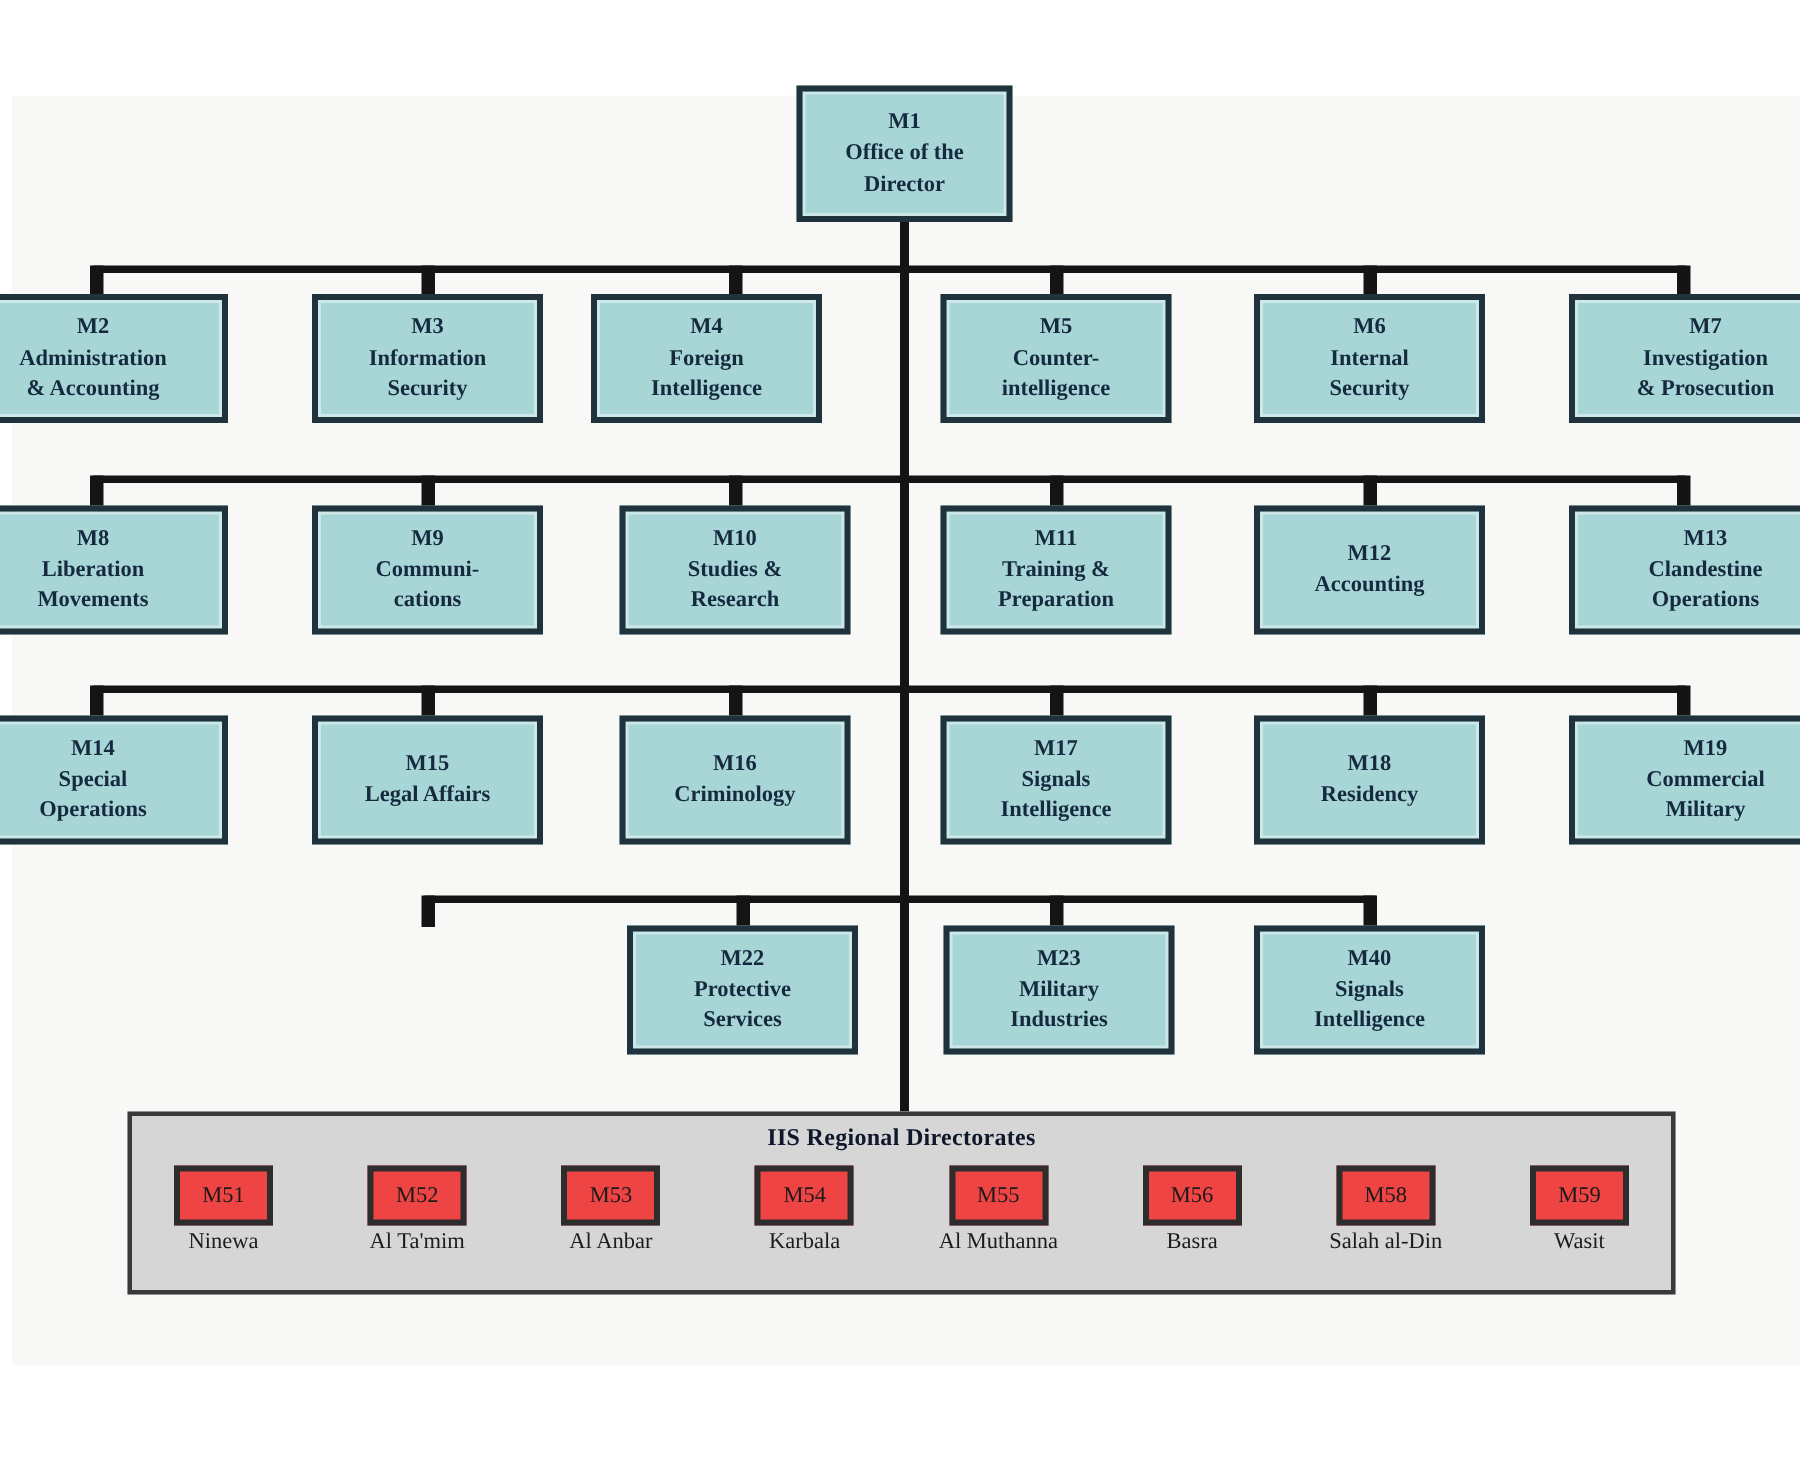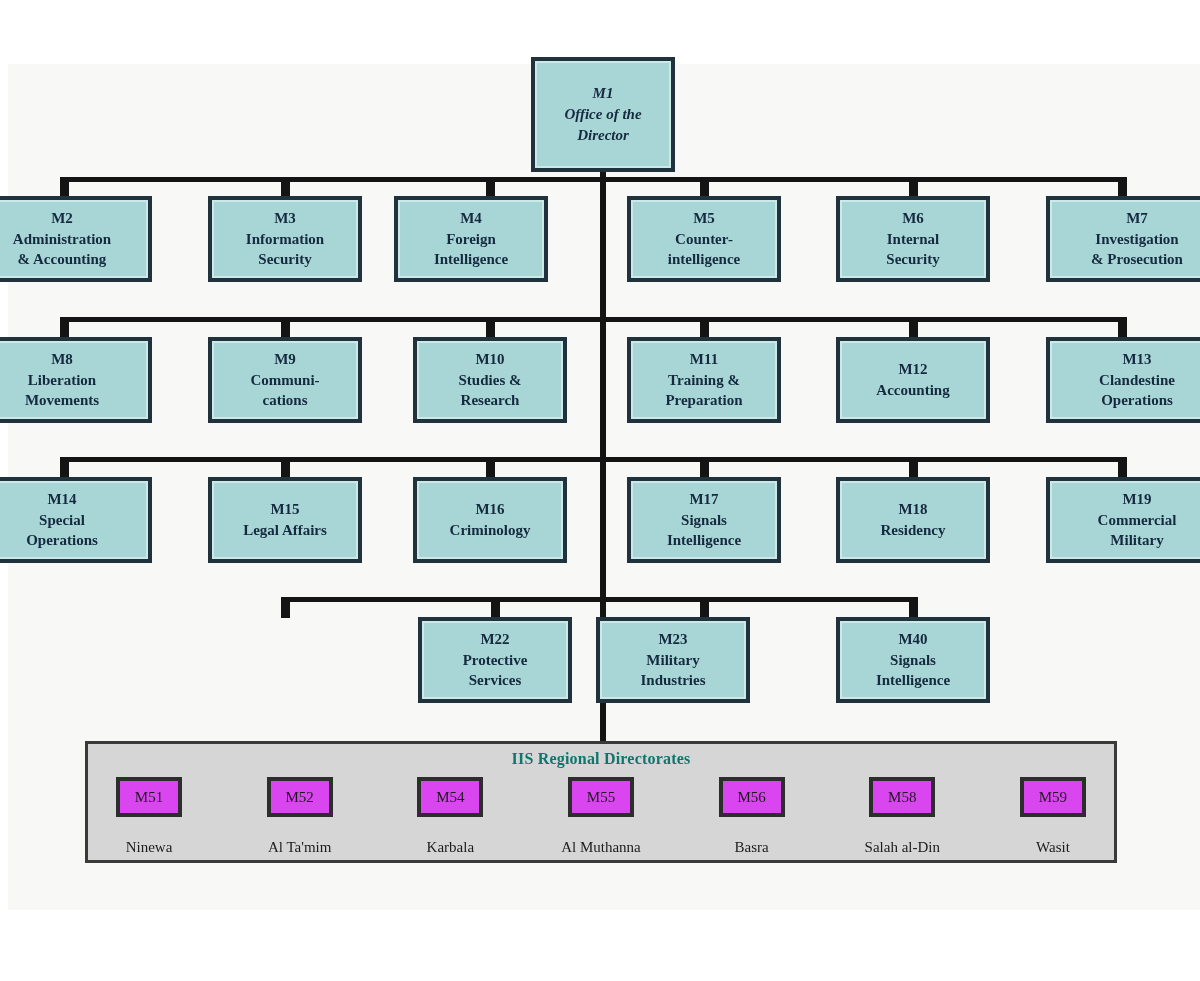--- a/index.html
+++ b/index.html
@@ -9,33 +9,33 @@
   
   .line{position:absolute;background:#141414;}
   
   .obox{position:absolute;width:154px;height:86px;background:#a8d6d6;
         border:4px solid #20323c;box-sizing:border-box;
         box-shadow:inset 0 0 0 2px #cde8e8;
         display:flex;flex-direction:column;justify-content:center;align-items:center;
         text-align:center;color:#15293f;font-weight:bold;font-size:15px;line-height:1.38;}
   .obox.cut-left{left:-28px;width:180px;}
   .obox.cut-right{left:1046px;width:182px;}
-  .obox.root{left:531px;top:57px;width:144px;height:115px;font-style:italic;}
+  .obox.root{left:531px;top:57px;width:144px;height:91px;}
   .r1{top:196px}.r2{top:337px}.r3{top:477px}.r4{top:617px}
   
   .regional{position:absolute;left:85px;top:741px;width:1032px;height:122px;
             background:#d6d6d6;border:3px solid #3a3a3a;box-sizing:border-box;}
-  .regional-title{text-align:center;font-weight:bold;font-size:16px;color:#0f766e;
+  .regional-title{text-align:center;font-weight:bold;font-size:16px;color:#0f172a;
                   padding-top:6px;letter-spacing:.2px;}
   .regional-row{display:flex;justify-content:space-between;padding:9px 18px 0 18px;}
   .rcell{display:flex;flex-direction:column;align-items:center;width:86px;}
-  .rbox{width:66px;height:40px;background:#d946ef;border:4px solid #2d2d2d;
+  .rbox{width:66px;height:40px;background:#ef4444;border:4px solid #2d2d2d;
         box-sizing:border-box;display:flex;align-items:center;justify-content:center;
         font-size:15px;color:#1a1a1a;}
-  .rlabel{margin-top:22px;font-size:15px;color:#1c1c1c;white-space:nowrap;}
+  .rlabel{margin-top:3px;font-size:15px;color:#1c1c1c;white-space:nowrap;}
 </style>
 </head>
 <body>
 
 <div class="page">
   <div class="panel"></div>
 
   <div class="line" style="left:600px;top:146px;width:6px;height:595px"></div>
   <div class="line" style="left:62px;top:177px;width:1062px;height:5px"></div>
   <div class="line" style="left:62px;top:317px;width:1062px;height:5px"></div>
@@ -161,21 +161,21 @@
     <div>M19</div>
     <div>Commercial</div>
     <div>Military</div>
   </div>
 
   <div class="obox r4" style="left:418px">
     <div>M22</div>
     <div>Protective</div>
     <div>Services</div>
   </div>
-  <div class="obox r4" style="left:596px">
+  <div class="obox r4" style="left:629px">
     <div>M23</div>
     <div>Military</div>
     <div>Industries</div>
   </div>
   <div class="obox r4" style="left:836px">
     <div>M40</div>
     <div>Signals</div>
     <div>Intelligence</div>
   </div>
 
@@ -184,20 +184,24 @@
     <div class="regional-row">
       <div class="rcell">
         <div class="rbox">M51</div>
         <div class="rlabel">Ninewa</div>
       </div>
       <div class="rcell">
         <div class="rbox">M52</div>
         <div class="rlabel">Al Ta'mim</div>
       </div>
       <div class="rcell">
+        <div class="rbox">M53</div>
+        <div class="rlabel">Al Anbar</div>
+      </div>
+      <div class="rcell">
         <div class="rbox">M54</div>
         <div class="rlabel">Karbala</div>
       </div>
       <div class="rcell">
         <div class="rbox">M55</div>
         <div class="rlabel">Al Muthanna</div>
       </div>
       <div class="rcell">
         <div class="rbox">M56</div>
         <div class="rlabel">Basra</div>

